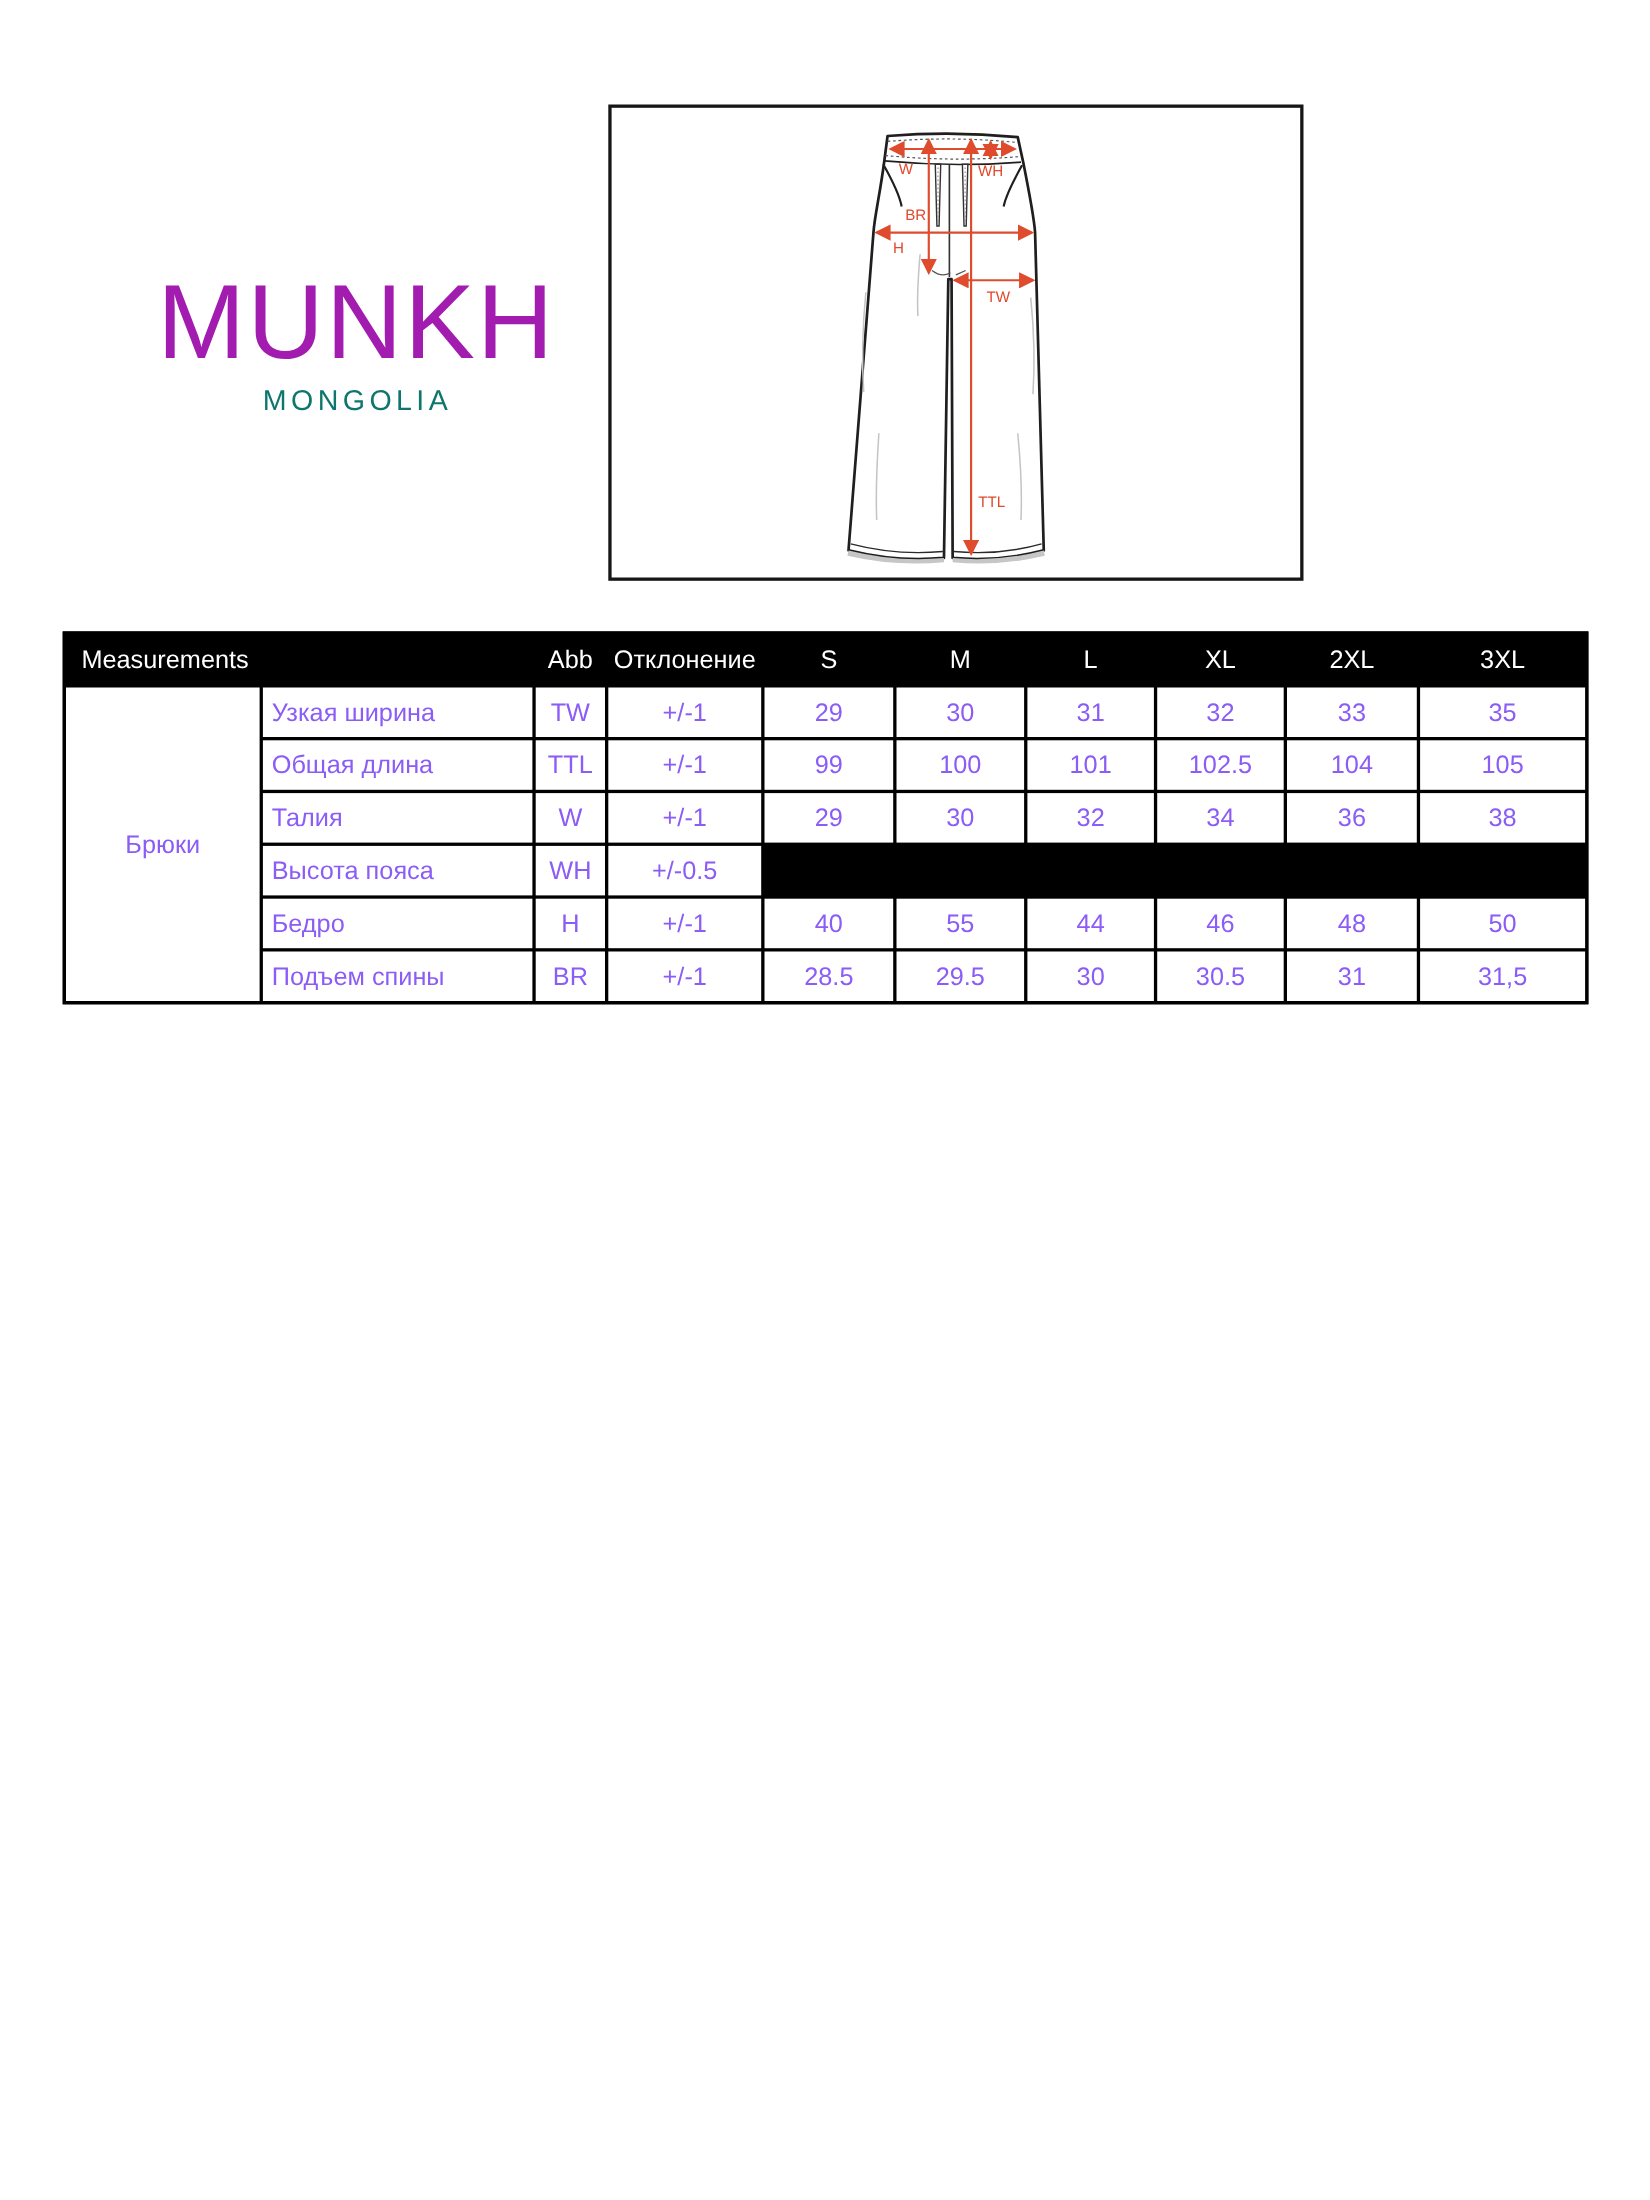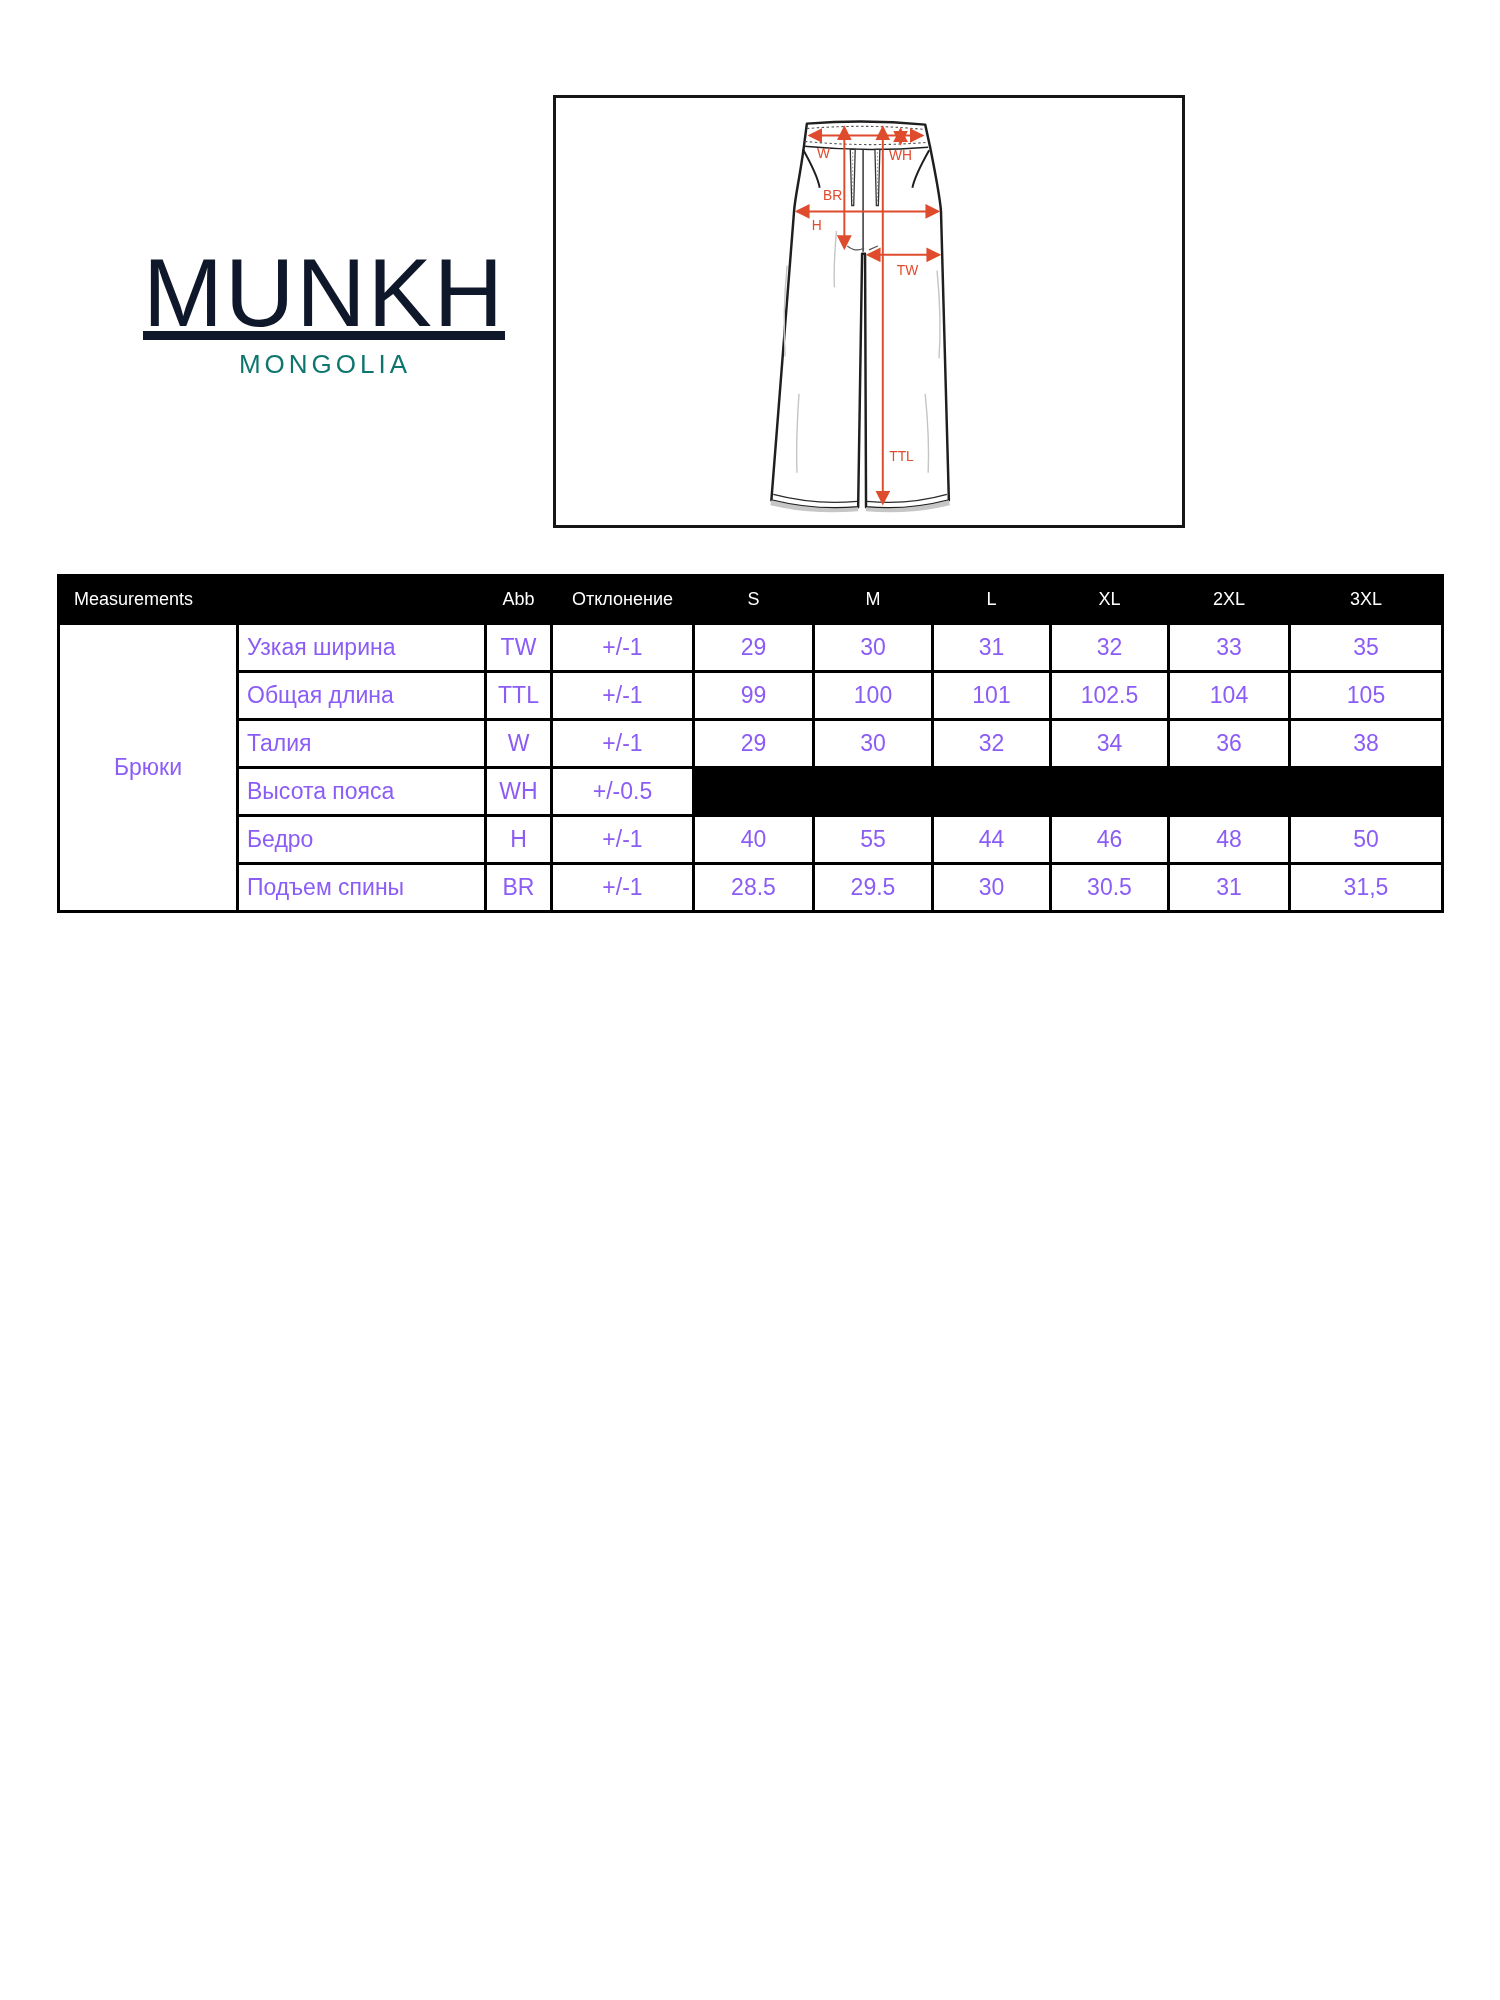--- a/index.html
+++ b/index.html
@@ -3,43 +3,43 @@
 <meta charset="utf-8">
 <style>
   html,body{margin:0;padding:0;}
   body{
     width:1500px;height:2000px;position:relative;background:#ffffff;
     font-family:"Liberation Sans", sans-serif;color:#000;
   }
   
   .logo{position:absolute;left:143px;top:245px;width:364px;}
   .logo-name{
-    font-size:96px;line-height:1;letter-spacing:2px;color:#0f172a;
-    font-weight:400;white-space:nowrap;text-decoration:underline;
+    font-size:96px;line-height:1;letter-spacing:2px;color:#a21caf;
+    font-weight:400;white-space:nowrap;
   }
   .logo-sub{
     margin-top:10px;text-align:center;font-size:26px;line-height:1;
     letter-spacing:4px;color:#0f766e;white-space:nowrap;
   }
   
   .sketch-box{
     position:absolute;left:553px;top:95px;width:632px;height:433px;
     border:3px solid #161616;box-sizing:border-box;background:#fff;
   }
   .sketch-box svg{display:block;width:100%;height:100%;}
   
   .size-table{
     position:absolute;left:57px;top:574px;
     display:grid;
     grid-template-columns:176px 245px 63px 139px 117px 116px 115px 115px 118px 150px;
     grid-template-rows:repeat(7,45px);
     gap:3px;background:#000;border:3px solid #000;
   }
   .size-table .th{
-    background:#000;color:#fff;font-size:18px;
+    background:#000;color:#fff;font-size:23px;
     display:flex;align-items:center;justify-content:center;white-space:nowrap;
   }
   .size-table .th.meas{justify-content:flex-start;padding-left:14px;}
   .size-table .td{
     background:#fff;color:#8b5cf6;font-size:23px;
     display:flex;align-items:center;justify-content:center;white-space:nowrap;
   }
   .size-table .td.name{justify-content:flex-start;padding-left:8px;}
 </style>
 </head>

